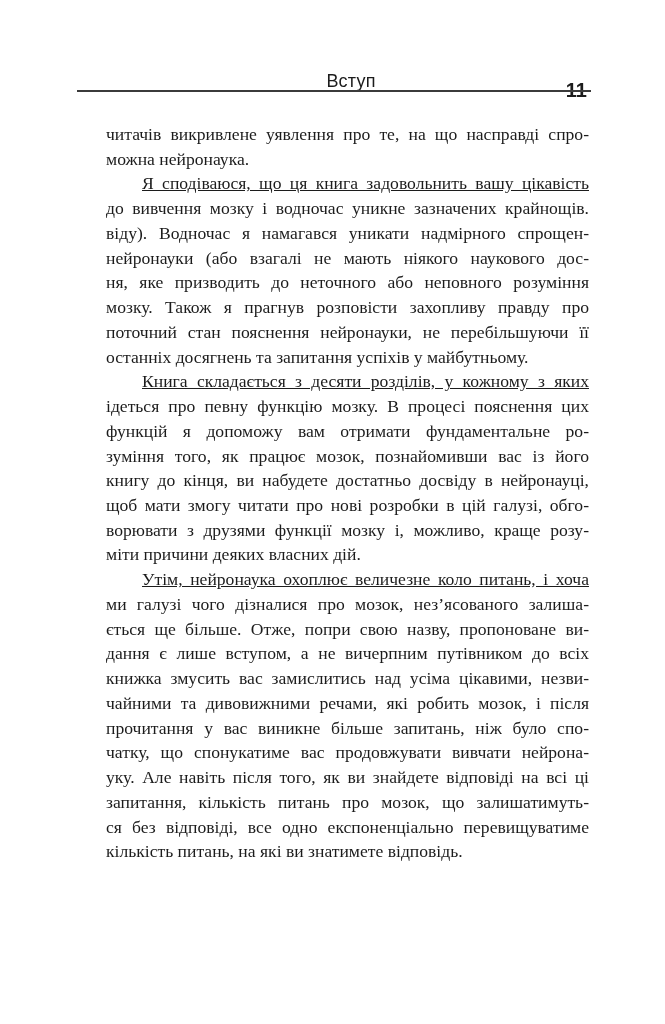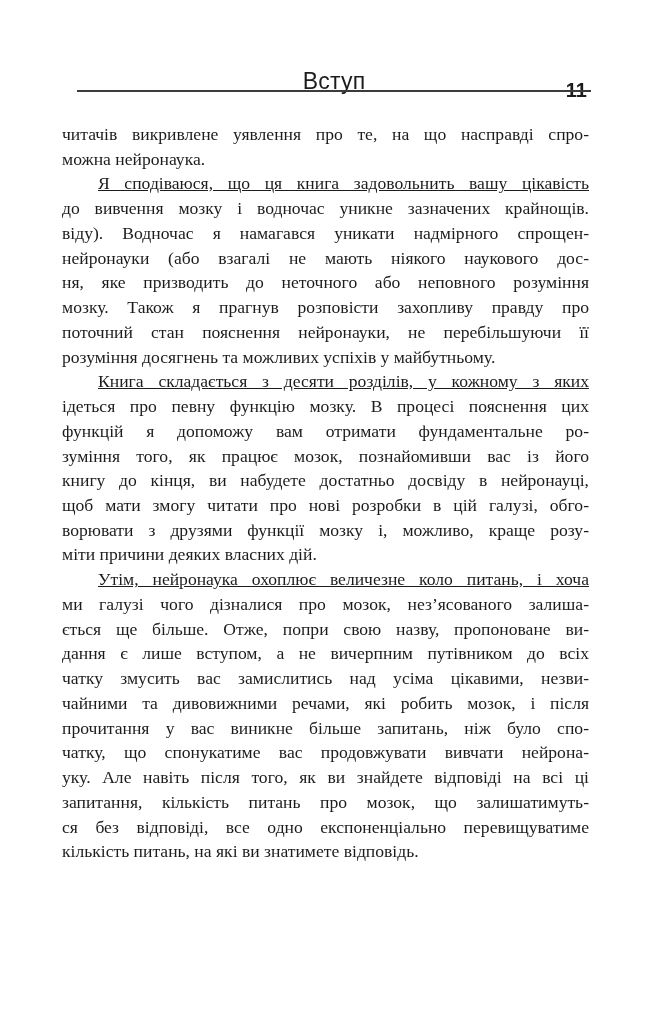--- a/index.html
+++ b/index.html
@@ -10,25 +10,25 @@
   .page {
     position: relative;
     width: 665px;
     height: 1024px;
     background: var(--paper, #ffffff);
     overflow: hidden;
   }
   .running-title {
     position: absolute;
     top: 71px;
-    left: 77px;
+    left: 94px;
     width: 514px;
     text-align: center;
     font-family: "Liberation Sans", "DejaVu Sans", sans-serif;
-    font-size: 23px;
+    font-size: 18px;
     line-height: 20px;
     color: var(--text, #1c1c1c);
     letter-spacing: 0.2px;
   }
   .page-number {
     position: absolute;
     top: 80px;
     right: 78px;
     font-family: "Liberation Sans", "DejaVu Sans", sans-serif;
     font-size: 20px;
@@ -55,20 +55,21 @@
     color: var(--text, #1c1c1c);
   }
   .paragraph {
     margin: 0;
     padding: 0;
   }
   .line {
     text-align: justify;
     text-align-last: justify;
     white-space: normal;
+    margin-left: 44px;
   }
   .line.last {
     text-align-last: left;
   }
   .line.indented {
     text-indent: 36px;
     text-decoration: underline;
   }
 </style>
 </head>
@@ -84,38 +85,38 @@
         <div class="line last">можна нейронаука.</div>
       </div>
       <div class="paragraph">
         <div class="line indented">Я сподіваюся, що ця книга задовольнить вашу цікавість</div>
         <div class="line">до вивчення мозку і водночас уникне зазначених крайнощів.</div>
         <div class="line">віду). Водночас я намагався уникати надмірного спрощен-</div>
         <div class="line">нейронауки (або взагалі не мають ніякого наукового дос-</div>
         <div class="line">ня, яке призводить до неточного або неповного розуміння</div>
         <div class="line">мозку. Також я прагнув розповісти захопливу правду про</div>
         <div class="line">поточний стан пояснення нейронауки, не перебільшуючи її</div>
-        <div class="line last">розуміння досягнень та можливих успіхів у майбутньому.</div>
+        <div class="line last">останніх досягнень та запитання успіхів у майбутньому.</div>
       </div>
       <div class="paragraph">
         <div class="line indented">Книга складається з десяти розділів, у кожному з яких</div>
         <div class="line">ідеться про певну функцію мозку. В процесі пояснення цих</div>
         <div class="line">функцій я допоможу вам отримати фундаментальне ро-</div>
         <div class="line">зуміння того, як працює мозок, познайомивши вас із його</div>
         <div class="line">книгу до кінця, ви набудете достатньо досвіду в нейронауці,</div>
         <div class="line">щоб мати змогу читати про нові розробки в цій галузі, обго-</div>
         <div class="line">ворювати з друзями функції мозку і, можливо, краще розу-</div>
         <div class="line last">міти причини деяких власних дій.</div>
       </div>
       <div class="paragraph">
         <div class="line indented">Утім, нейронаука охоплює величезне коло питань, і хоча</div>
         <div class="line">ми галузі чого дізналися про мозок, нез’ясованого залиша-</div>
         <div class="line">ється ще більше. Отже, попри свою назву, пропоноване ви-</div>
         <div class="line">дання є лише вступом, а не вичерпним путівником до всіх</div>
-        <div class="line">чатку змусить вас замислитись над усіма цікавими, незви-</div>
+        <div class="line">книжка змусить вас замислитись над усіма цікавими, незви-</div>
         <div class="line">чайними та дивовижними речами, які робить мозок, і після</div>
         <div class="line">прочитання у вас виникне більше запитань, ніж було спо-</div>
         <div class="line">чатку, що спонукатиме вас продовжувати вивчати нейрона-</div>
         <div class="line">уку. Але навіть після того, як ви знайдете відповіді на всі ці</div>
         <div class="line">запитання, кількість питань про мозок, що залишатимуть-</div>
         <div class="line">ся без відповіді, все одно експоненціально перевищуватиме</div>
         <div class="line last">кількість питань, на які ви знатимете відповідь.</div>
       </div>
     </div>
 </div>

